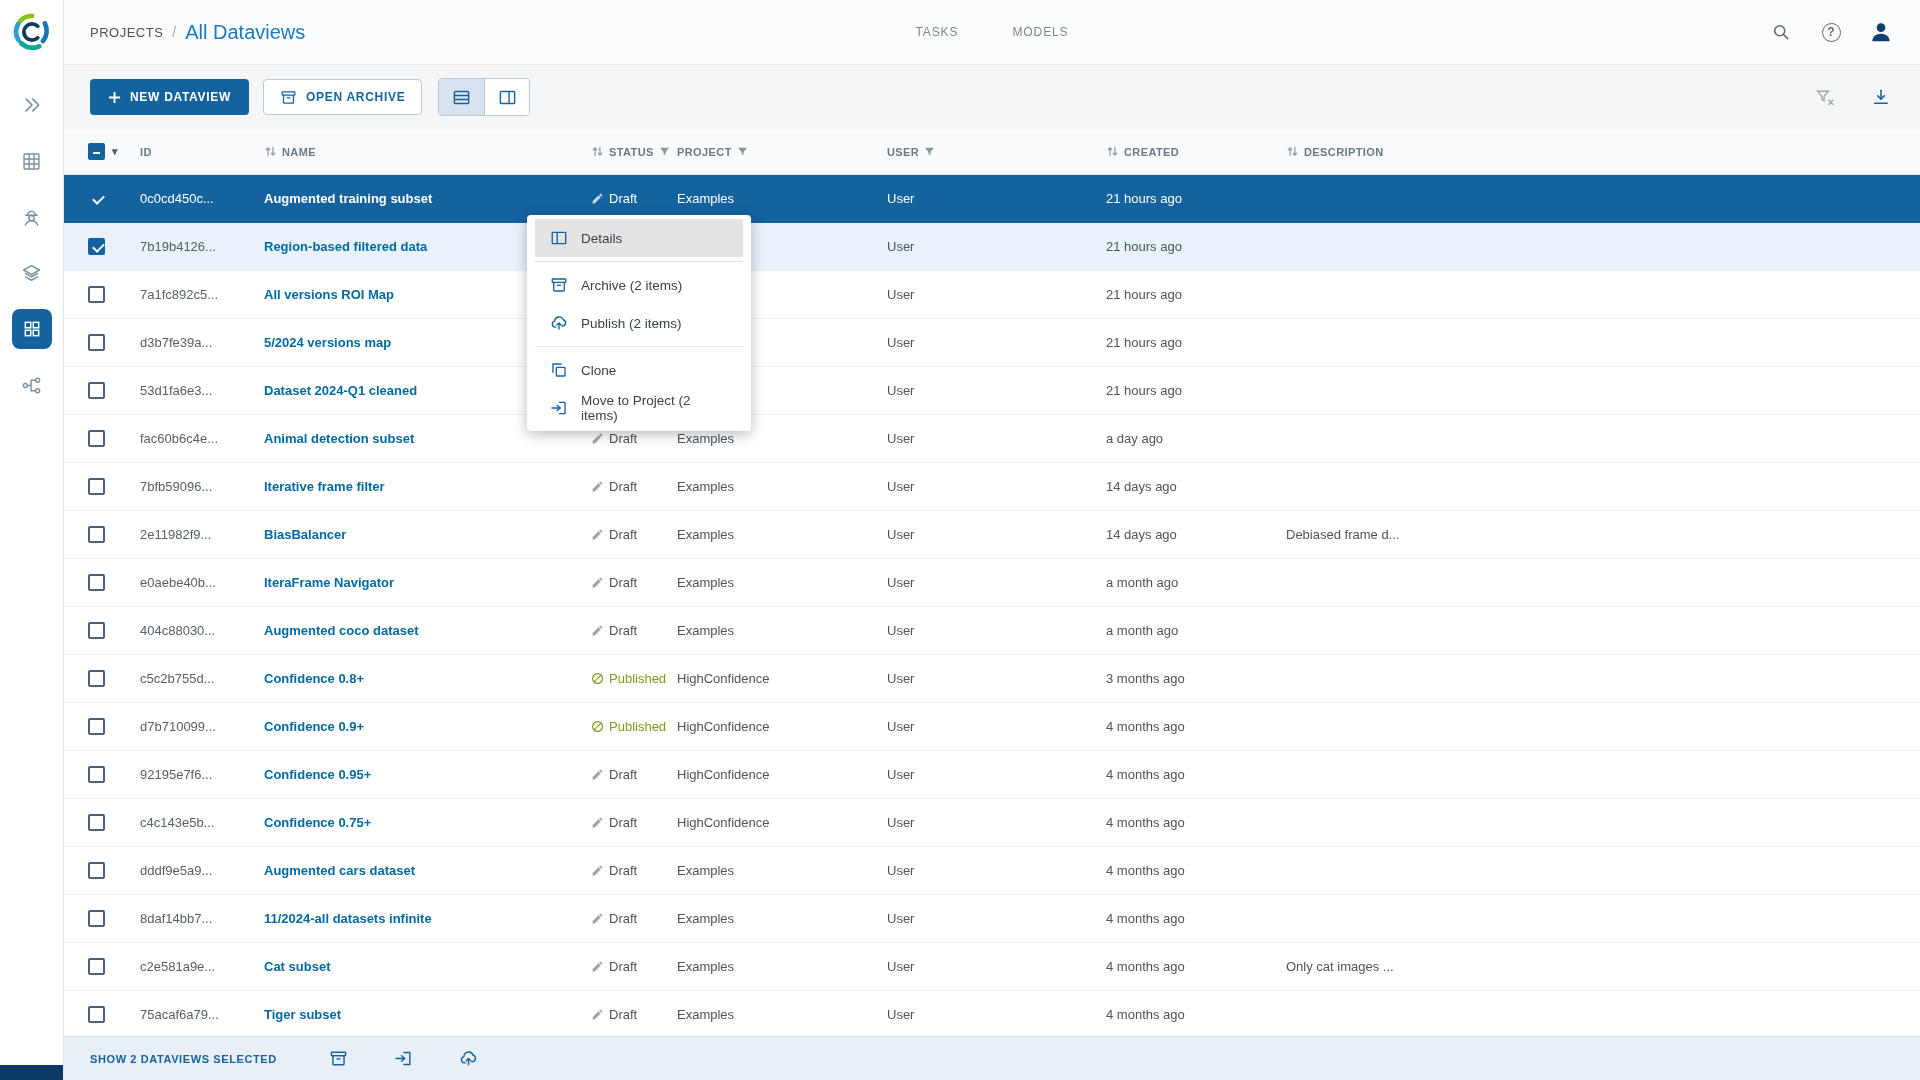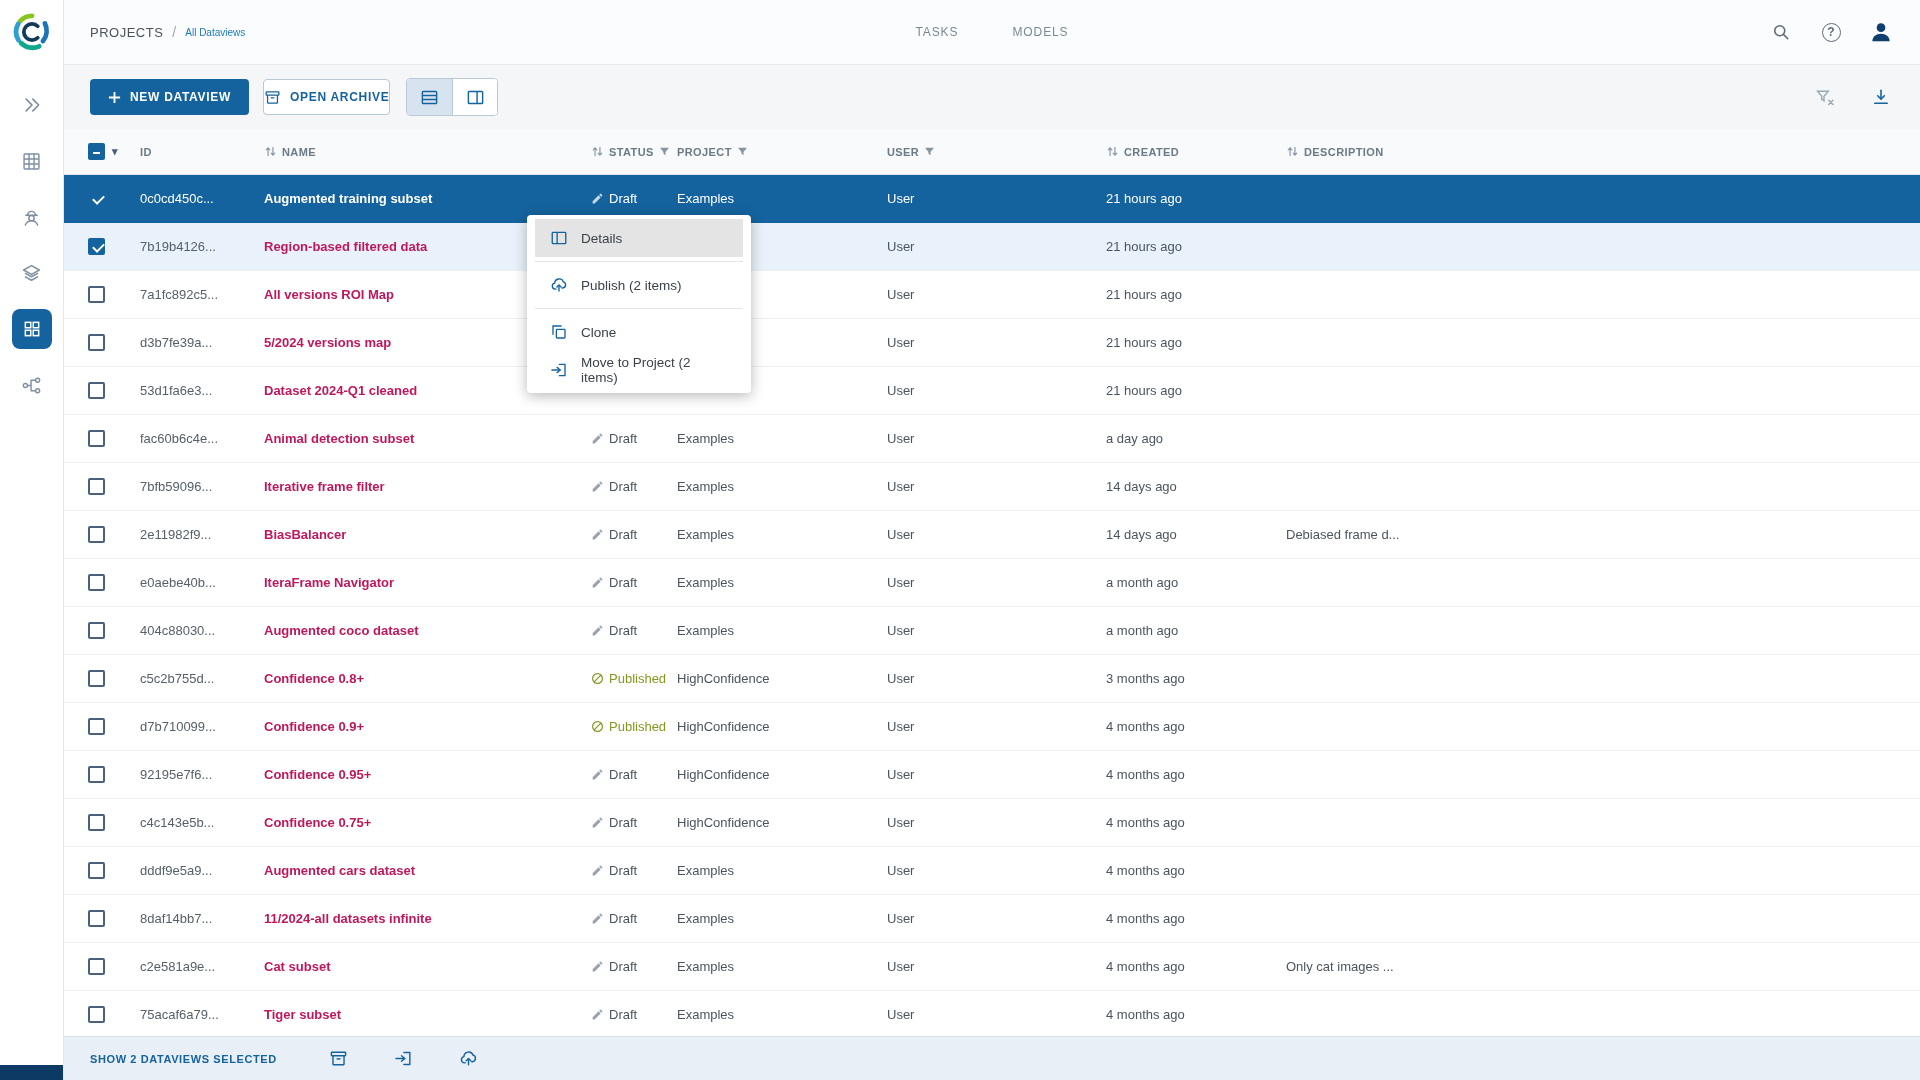--- a/index.html
+++ b/index.html
@@ -15,56 +15,56 @@
   .sidebar-bottom{position:absolute;left:0;bottom:0;width:100%;height:15px;background:#0c3a64}
 
   
   .main{flex:1;min-width:0;display:flex;flex-direction:column;position:relative}
 
   
   .topbar{height:65px;flex:none;background:#fbfcfd;border-bottom:1px solid #e7ebee;display:flex;align-items:center;padding:4px 26px;position:relative}
   .breadcrumb{display:flex;align-items:center;gap:9px}
   .bc-root{color:#49525a;font-size:13px;letter-spacing:.5px}
   .bc-sep{color:#9aa5ae;font-size:14px}
-  .bc-current{color:#1a79c0;font-size:10px}
+  .bc-current{color:#1a79c0;font-size:20px}
   .tabs{position:absolute;left:50%;transform:translateX(-50%);top:0;height:100%;display:flex}
   .tab{padding:0 27px;display:flex;align-items:center;font-size:12px;font-weight:400;letter-spacing:.9px;color:#7a8894;position:relative;cursor:pointer}
   .tab.active{color:#1a79c0}
   .tab.active:after{content:"";position:absolute;left:0;right:0;bottom:-1px;height:3px;background:#1a79c0}
   .top-icons{margin-left:auto;display:flex;align-items:center;gap:24px;color:#5e6c79}
   .icon-btn{width:26px;height:26px;display:flex;align-items:center;justify-content:center;cursor:pointer}
   .help-circle{width:19px;height:19px;border:1.8px solid #5e6c79;border-radius:50%;display:flex;align-items:center;justify-content:center}
   .help-circle:after{content:"?";font-size:12px;font-weight:700;color:#5e6c79}
   .avatar{color:#0e3f6e}
 
   
   .toolbar{height:64px;flex:none;background:#f4f6f8;display:flex;align-items:center;padding:0 26px}
   .btn-primary{height:36px;padding:0 18px;background:#15639e;color:#fff;border:none;border-radius:4px;font-family:inherit;font-size:12px;font-weight:700;letter-spacing:.7px;display:flex;align-items:center;gap:9px;cursor:pointer}
-  .btn-outline{height:36px;margin-left:14px;padding:0 0;background:#fff;color:#15639e;border:1px solid #b9c9d6;border-radius:4px;font-family:inherit;font-size:12px;font-weight:700;letter-spacing:.7px;display:flex;align-items:center;gap:9px;cursor:pointer}
+  .btn-outline{height:36px;margin-left:14px;padding:0 16px;background:#fff;color:#15639e;border:1px solid #b9c9d6;border-radius:4px;font-family:inherit;font-size:12px;font-weight:700;letter-spacing:.7px;display:flex;align-items:center;gap:9px;cursor:pointer}
   .seg{display:flex;margin-left:16px;border:1px solid #b9c9d6;border-radius:4px;overflow:hidden;background:#fff}
   .seg-btn{width:45px;height:36px;display:flex;align-items:center;justify-content:center;color:#15639e;background:#fff;cursor:pointer}
   .seg-btn + .seg-btn{border-left:1px solid #b9c9d6}
   .seg-btn.active{background:#d7e3ee}
   .toolbar-right{margin-left:auto;display:flex;align-items:center;gap:30px}
   .filter-reset{color:#9aa7b2}
   .download{color:#15639e}
 
   
   .table{flex:1;min-height:0;display:flex;flex-direction:column;background:#fff}
   .grid-cols{display:grid;grid-template-columns:76px 124px 327px 86px 210px 219px 180px 1fr;align-items:center}
   .thead{height:46px;flex:none;background:#f9fafb;border-bottom:1px solid #e1e6ea;font-size:11px;font-weight:700;color:#6b7a87;letter-spacing:.4px}
   .th{display:flex;align-items:center;gap:5px;min-width:0;cursor:pointer}
   .th .lbl{white-space:nowrap;overflow:hidden;text-overflow:ellipsis}
   .sort-ic,.funnel-ic{flex:none;display:flex;color:#8795a2}
   .tbody{flex:1;overflow:hidden}
   .trow{height:48px;border-bottom:1px solid #edf0f3;color:#4b555f;cursor:pointer;background:#fff}
   .trow.checked{background:#e9f2fa}
   .trow.selected{background:#15639e;color:#fff;border-bottom-color:#15639e}
   .cell{min-width:0;padding-right:8px;white-space:nowrap;overflow:hidden;text-overflow:ellipsis}
-  .name-cell{font-weight:700;color:#be185d}
+  .name-cell{font-weight:700;color:#0369a1}
   .id-cell{color:#566069}
   .trow.selected .cell,.trow.selected .name-cell,.trow.selected .id-cell{color:#fff}
   .cb-cell{display:flex;align-items:center;padding-left:24px;gap:7px;overflow:visible}
   .cb{width:17px;height:17px;border:2px solid #49617a;border-radius:2px;position:relative;flex:none}
   .cb.check-on{background:#15639e;border-color:#15639e}
   .cb.check-on:after,.cb.check-white:after{content:"";position:absolute;left:4.5px;top:1px;width:5px;height:9px;border:solid #fff;border-width:0 2px 2px 0;transform:rotate(45deg)}
   .cb.check-white{border-color:transparent;background:transparent}
   .cb.indet{background:#15639e;border-color:#15639e}
   .cb.indet:after{content:"";position:absolute;left:3px;top:6.5px;right:3px;height:2px;background:#fff}
   .caret{color:#49617a;flex:none}
@@ -666,20 +666,30 @@
             <svg width="18" height="18" viewBox="0 0 24 24" fill="none" stroke="currentColor" stroke-width="1.8">
               <rect x="3" y="4.5" width="18" height="15" rx="1"></rect>
               <path d="M9.5 4.5v15"></path>
             </svg>
           </span>
         <span>Details</span>
       </div>
       <div class="ctx-div"></div>
       <div class="ctx-item">
         <span class="mi">
+            <svg width="18" height="18" viewBox="0 0 24 24" fill="none" stroke="currentColor" stroke-width="1.8">
+              <rect x="3" y="4" width="18" height="4.5" rx="0.8"></rect>
+              <path d="M5 8.5V19a1 1 0 0 0 1 1h12a1 1 0 0 0 1-1V8.5"></path>
+              <path d="M9.5 12.5h5"></path>
+            </svg>
+          </span>
+        <span>Archive (2 items)</span>
+      </div>
+      <div class="ctx-item">
+        <span class="mi">
             <svg width="18" height="18" viewBox="0 0 24 24" fill="none" stroke="currentColor" stroke-width="1.8" stroke-linecap="round" stroke-linejoin="round">
               <path d="M8 17.5H7a4 4 0 0 1-.8-7.9A6 6 0 0 1 17.8 7.8 4.2 4.2 0 0 1 17 16h-1"></path>
               <path d="M12 20v-7.5"></path>
               <path d="M9.2 14.8 12 12l2.8 2.8"></path>
             </svg>
           </span>
         <span>Publish (2 items)</span>
       </div>
       <div class="ctx-div"></div>
       <div class="ctx-item">

